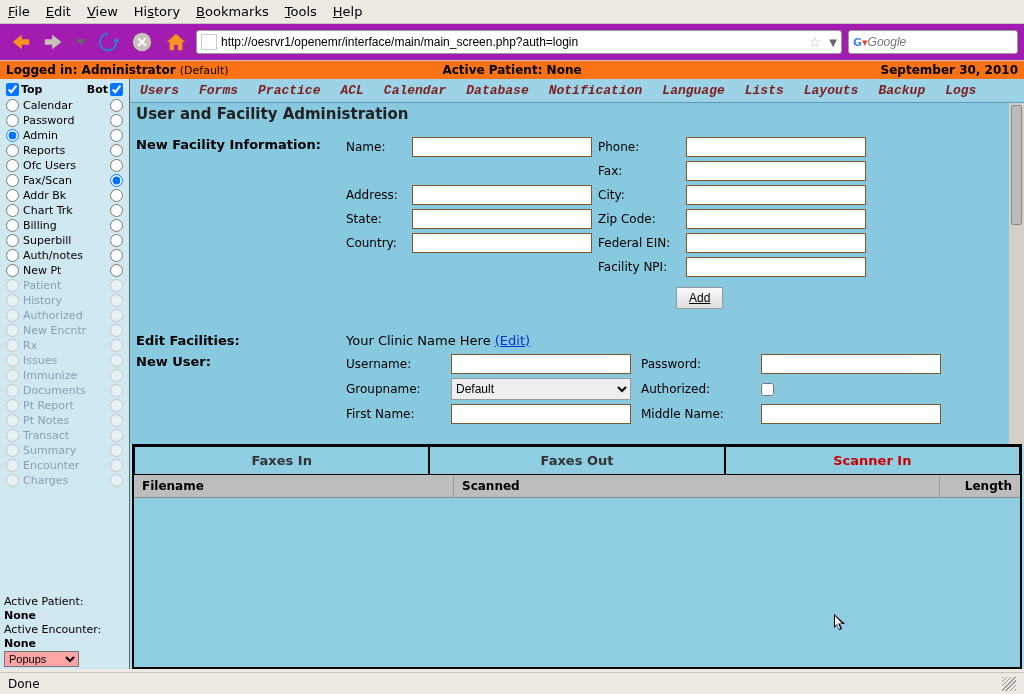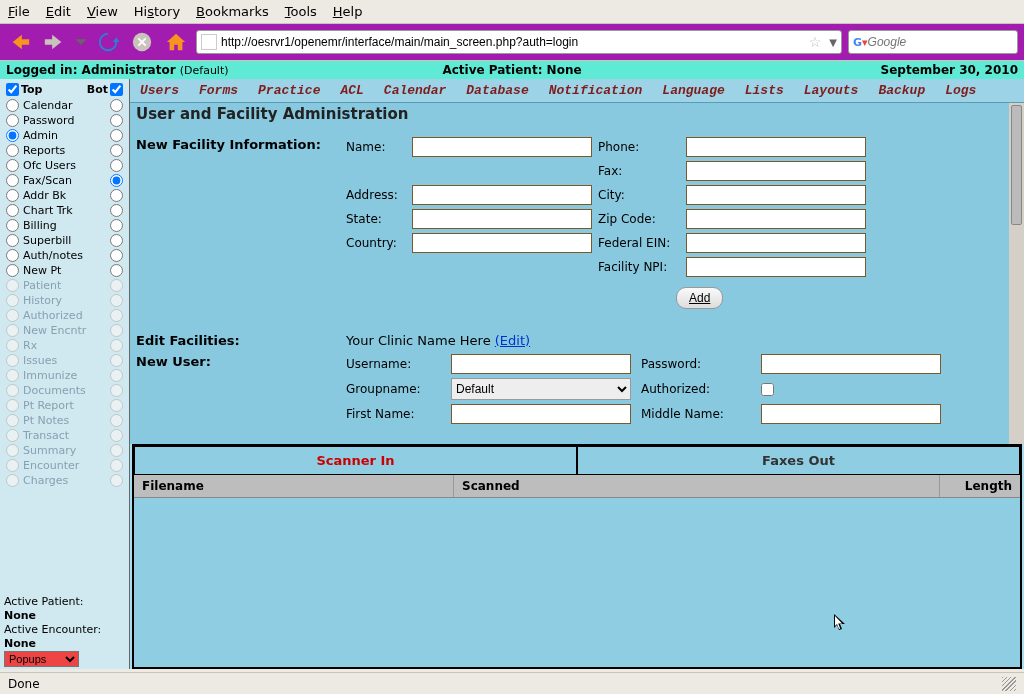--- a/index.html
+++ b/index.html
@@ -21,57 +21,57 @@
 .urlbar .dd { color: #666; font-size: 10px; margin-left: 4px; }
 .searchbar { width: 170px; display: flex; align-items: center; border: 1px solid #999; background: #fff; height: 24px; border-radius: 3px; padding: 0 4px; }
 .searchbar .gicon { width: 16px; height: 16px; display:flex; align-items:center; justify-content:center; font-weight:bold; font-size:11px; }
 .searchbar .gicon span:nth-child(1){color:#4285f4;} .searchbar .gicon span:nth-child(2){color:#ea4335;}
 .searchbar input { border: none; outline: none; flex: 1; font-size: 12px; color: #888; font-style: italic; background: transparent; }
 
 
 .content { position: relative; background: #aaddee; }
 
 
-.statusbar { background: #5eead4; display: flex; justify-content: space-between; padding: 2px 6px; font-size: 12px; font-weight: bold; }
+.statusbar { background: #f97316; display: flex; justify-content: space-between; padding: 2px 6px; font-size: 12px; font-weight: bold; }
 .statusbar .left { }
 .statusbar .left small { font-weight: normal; font-size: 11px; }
 .statusbar .center { position: absolute; left: 50%; transform: translateX(-50%); }
 .statusbar .right { }
 
 
 .mainwrap { display: flex; height: 590px; }
 
 
 .sidebar { width: 130px; background: #d0e8f0; border-right: 1px solid #666; display: flex; flex-direction: column; font-size: 11px; padding: 2px 4px; overflow: hidden; }
 .sidehead { display: flex; justify-content: space-between; font-weight: bold; padding: 2px 2px; }
 .sidehead label { display: flex; align-items: center; gap: 2px; }
 .sideitem { display: flex; align-items: center; justify-content: space-between; padding: 1px 2px; }
 .sideitem .lbl { display: flex; align-items: center; gap: 4px; }
 .sideitem input[type=radio] { margin: 0; }
 .sideitem.disabled .txt { color: #88a0b0; }
 .sidefoot { margin-top: auto; padding: 4px 0 0 0; font-size: 11px; }
 .sidefoot div { margin: 1px 0; }
-.sidefoot select { font-size: 11px; width: 75px; background:#ef4444; }
+.sidefoot select { font-size: 11px; width: 75px; background:#fca5a5; }
 
 
 .rightarea { flex: 1; display: flex; flex-direction: column; position: relative; }
 
 
 .topnav { background: #9cd3e6; padding: 4px 10px; display: flex; gap: 20px; font-size: 13px; font-style: italic; font-weight: bold; color: #003b8b; border-bottom: 1px solid #5a9cb5; }
 .topnav a { color: #7f1d1d; text-decoration: none; font-family: Liberation Mono, monospace; }
 
 
 .mainpanel { flex: 1; background: #88c9e0; padding: 2px 10px 6px 6px; overflow: hidden; position: relative; }
 .mainpanel h2 { font-size: 15px; color: #222; margin-bottom: 14px; }
 .formsec { display: flex; gap: 10px; margin-bottom: 24px; }
 .formsec .lefttitle { width: 200px; font-weight: bold; font-size: 13px; }
 .formgrid { display: grid; grid-template-columns: 60px 180px 82px 180px; gap: 4px 6px; align-items: center; font-size: 12px; }
 .formgrid label { text-align: left; white-space: nowrap; }
 .formgrid input[type=text] { border: 1px solid #7a5a2a; background: #fff; height: 20px; padding: 0 3px; font-size: 12px; }
-.addbtn { background: linear-gradient(#fafafa,#ddd); border: 1px solid #999; border-radius: 10px; padding: 3px 12px; font-size: 12px; cursor: pointer; margin-top: 4px; text-decoration: underline; }
+.addbtn { background: linear-gradient(#fafafa,#ddd); border: 1px solid #999; border-radius: 1px; padding: 3px 12px; font-size: 12px; cursor: pointer; margin-top: 4px; text-decoration: underline; }
 .editfac { display: flex; gap: 10px; margin-bottom: 6px; align-items:flex-start; }
 .editfac .lefttitle { width: 200px; font-weight: bold; font-size: 13px; }
 .editfac .val { font-size: 13px; }
 .editfac .val a { color: #0033cc; }
 .newuser { display: flex; gap: 10px; }
 .newuser .lefttitle { width: 200px; font-weight: bold; font-size: 13px; }
 .userform { display: grid; grid-template-columns: 95px 180px 110px 180px; gap: 4px 10px; align-items: center; font-size: 12px; }
 .userform input[type=text] { border: 1px solid #7a5a2a; background:#fff; height:20px; padding:0 3px; }
 .userform select { border: 1px solid #999; background:#eee; font-size:12px; height:22px; }
 
@@ -456,22 +456,23 @@
             <label>First Name:</label>
             <input type="text" style="">
             <label>Middle Name:</label>
             <input type="text" style="">
           </div>
         </div>
       </div>
 
       <div class="faxpane">
         <div class="faxtabs" id="faxtabs">
+            <div class="faxtab">Faxes In</div>
+            <div class="faxtab">Faxes Out</div>
             <div class="faxtab active">Scanner In</div>
-            <div class="faxtab">Faxes Out</div>
           </div>
         <div class="faxtable">
           <div class="faxhead">
             <div class="c1">Filename</div>
             <div class="c2">Scanned</div>
             <div class="c3">Length</div>
           </div>
         </div>
       </div>
 

